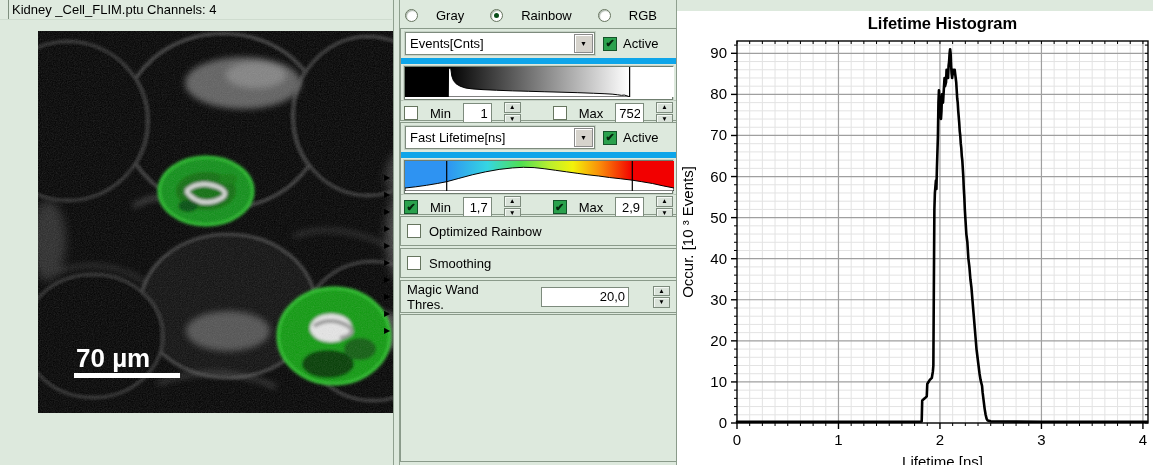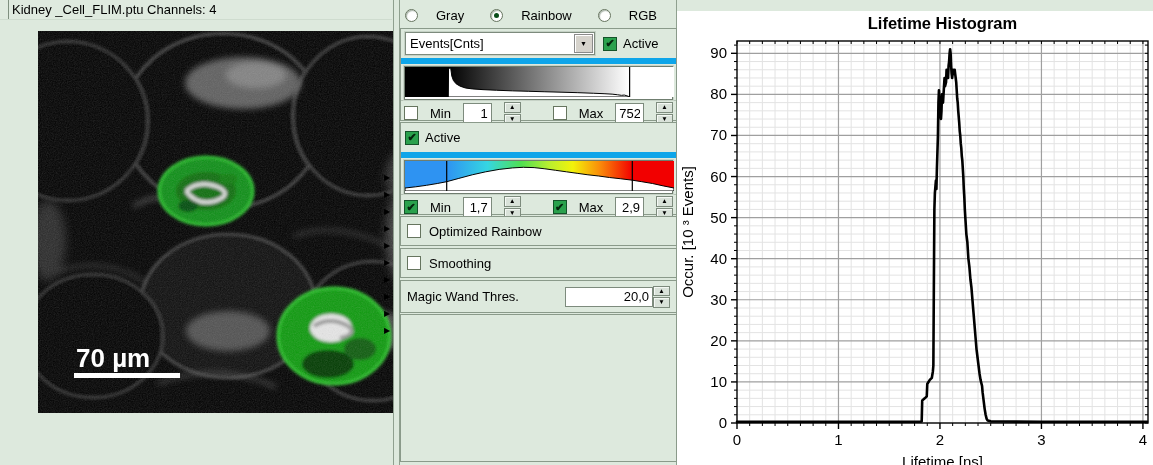--- a/index.html
+++ b/index.html
@@ -60,21 +60,21 @@
   .field{height:20px;background:#fff;border:1px solid #7d8b7d;box-sizing:border-box;
          font-family:"Liberation Sans",sans-serif;font-size:13px;text-align:right;padding:0 3px;width:100%;}
   .f1{flex:1;min-width:0;}
   .spin{width:17px;height:22px;display:flex;flex-direction:column;gap:0;flex:0 0 17px;}
   .sb{flex:1;background:#d9e2d9;border:1px solid #7d8b7d;box-shadow:inset 1px 1px 0 #f4f8f4;
       display:flex;align-items:center;justify-content:center;font-size:6.5px;line-height:6px;cursor:pointer;box-sizing:border-box;}
   .sb+.sb{margin-top:1px;}
   .lblgap{width:8px;}
 
   .opt-row{height:28px;display:flex;align-items:center;padding:0 6px;gap:8px;}
-  .mw-row{height:31px;display:flex;align-items:center;padding:0 6px;gap:0;}
+  .mw-row{height:31px;display:flex;align-items:center;padding:0 6px;gap:24px;}
   .mw-row .mwlabel{flex:1;}
   .mw-row .field{width:88px;flex:0 0 88px;}
 
   
   .chart-panel{position:absolute;left:677px;top:11px;width:476px;height:465px;background:#fff;}
 </style>
 </head>
 <body>
 
 <div id="root">
@@ -240,20 +240,26 @@
             </span>
           <span class="sb">
               <span>▼</span>
             </span>
         </span>
       </div>
     </div>
 
     <div class="box" id="boxB">
       <div class="combo-row">
+        <div class="combo">
+          <span class="cval">Fast Lifetime[ns]</span>
+          <span class="cbtn">
+              <span>▼</span>
+            </span>
+        </div>
         <span class="chk-item">
           <span class="cb on">
               <i class="mk">✔</i>
             </span>
           <span>Active</span>
         </span>
       </div>
       <div class="gradwrap">
         <div class="gradbox">
           <svg id="rainbowBar" width="269" height="30">

